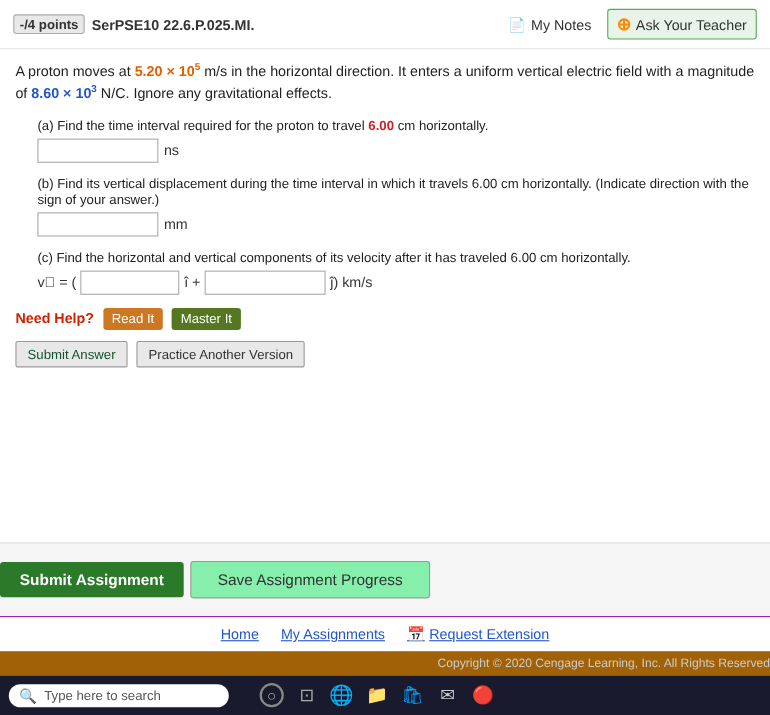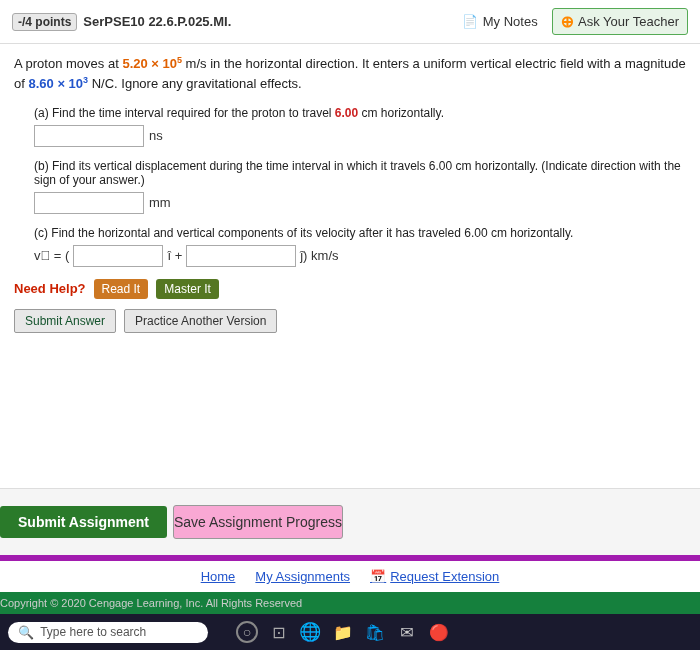--- a/index.html
+++ b/index.html
@@ -226,33 +226,33 @@
       color: #fff;
       border: none;
       padding: 8px 18px;
       font-size: 14px;
       font-weight: bold;
       cursor: pointer;
       border-radius: 3px;
     }
 
     .save-progress-btn {
-      background: #f9a8d4;
+      background: #86efac;
       color: #333;
       border: 1px solid #999;
-      padding: 8px 0;
+      padding: 8px 24px;
       font-size: 14px;
       cursor: pointer;
       border-radius: 3px;
     }
 
     
     .footer-nav {
       background: #fff;
-      border-top: 6px solid #a21caf;
+      border-top: 1px solid #a21caf;
       padding: 8px 0;
       display: flex;
       justify-content: center;
       align-items: center;
       gap: 20px;
     }
 
     .footer-link {
       color: #2255cc;
       font-size: 13px;
@@ -265,24 +265,24 @@
       align-items: center;
       gap: 4px;
       color: #2255cc;
       font-size: 13px;
       text-decoration: underline;
       cursor: pointer;
     }
 
     
     .copyright-bar {
-      background: #15803d;
+      background: #a16207;
       color: #ccc;
       font-size: 11px;
-      text-align: left;
+      text-align: right;
       padding: 5px 0;
     }
 
     
     .taskbar {
       background: #1a1a2e;
       height: 36px;
       display: flex;
       align-items: center;
       padding: 0 8px;

